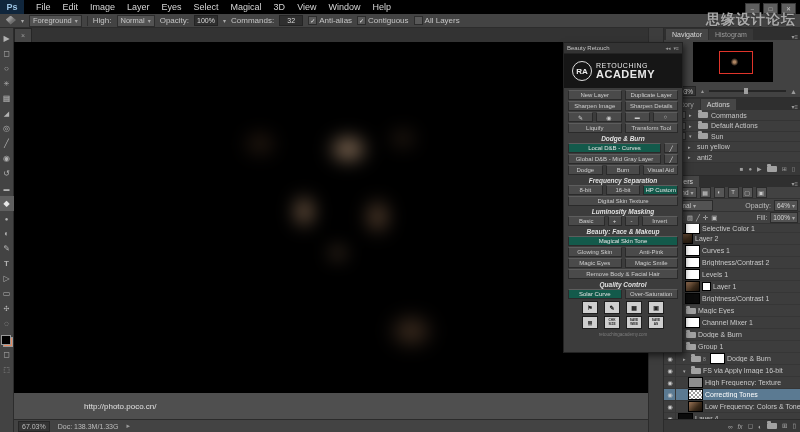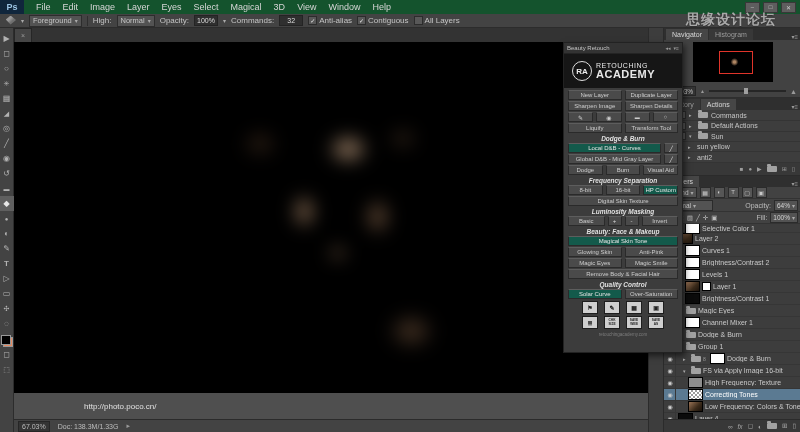--- a/index.html
+++ b/index.html
@@ -1,21 +1,21 @@
 <!DOCTYPE html>
 <html><head>
 <meta charset="utf-8">
 <style>
   html,body{margin:0;padding:0}
   body{width:800px;height:432px;position:relative;overflow:hidden;background:#4a4a4a;
        font-family:"Liberation Sans",sans-serif;-webkit-font-smoothing:antialiased;color:#c8c8c8}
   .abs{position:absolute}
   
-  #menubar{left:0;top:0;width:800px;height:14px;background:#14532d;border-bottom:1px solid #333;
-           display:flex;align-items:center;gap:0;font-size:9px;color:#d6d6d6}
+  #menubar{left:0;top:0;width:800px;height:14px;background:#000000;border-bottom:1px solid #333;
+           display:flex;align-items:flex-end;gap:0;font-size:9px;color:#d6d6d6}
   #pslogo{width:24px;height:14px;background:#10263c;color:#9cc4e4;font-weight:bold;font-size:9px;
           display:flex;align-items:center;justify-content:center;margin-right:6px}
   .menu-item{padding:0 6px;height:14px;display:flex;align-items:center}
   #winbtns{margin-left:auto;display:flex;gap:3px;padding-right:4px}
   .winbtn{width:13px;height:9px;background:#5e5e5e;color:#ccc;font-size:6px;display:flex;
           align-items:center;justify-content:center;border:1px solid #383838}
   
   #optionsbar{left:0;top:14px;width:800px;height:14px;background:#434343;border-bottom:1px solid #2c2c2c;
               display:flex;align-items:center;font-size:8px;color:#c5c5c5;gap:5px;padding-left:4px;box-sizing:border-box}
   .opt-drop{background:#535353;border:1px solid #2d2d2d;height:10px;display:flex;align-items:center;
@@ -24,21 +24,21 @@
              align-items:center;justify-content:center;font-size:7px;color:#ddd;padding:0 2px}
   .caret::after{content:"▾";font-size:6px;color:#aaa}
   .sep{width:1px;height:10px;background:#2e2e2e}
   .cb{display:flex;align-items:center;gap:2px}
   .cbbox{width:7px;height:7px;background:#585858;border:1px solid #2c2c2c;display:flex;
          align-items:center;justify-content:center;font-size:6px;color:#e8e8e8}
   .cbbox.on::before{content:"✓"}
   .bucket-icon{width:12px;height:10px;background:linear-gradient(135deg,#9a9a9a 40%,#6f6f6f 60%);
                clip-path:polygon(15% 40%,55% 0,100% 45%,55% 90%);}
   
-  #sitemark{right:24px;top:11px;z-index:9;display:flex;align-items:baseline;gap:6px;
+  #sitemark{right:4px;top:11px;z-index:9;display:flex;align-items:baseline;gap:6px;
             color:#a9a9a9;font-weight:bold;text-shadow:0 1px 1px #2e2e2e}
   #sitemark .cn{font-size:14px;letter-spacing:1px}
   #sitemark .en{font-size:11px;letter-spacing:.5px}
   
   #tabbar{left:14px;top:28px;width:634px;height:14px;background:#333;display:flex;align-items:flex-end}
   #doctab{height:13px;background:#454545;border:1px solid #262626;border-bottom:none;display:flex;
           align-items:center;gap:6px;padding:0 6px;font-size:7.5px;color:#d2d2d2}
   #doctab .x{color:#9a9a9a;font-size:7px}
   
   #toolbar{left:0;top:28px;width:14px;height:404px;background:#434343;border-right:1px solid #2c2c2c;

